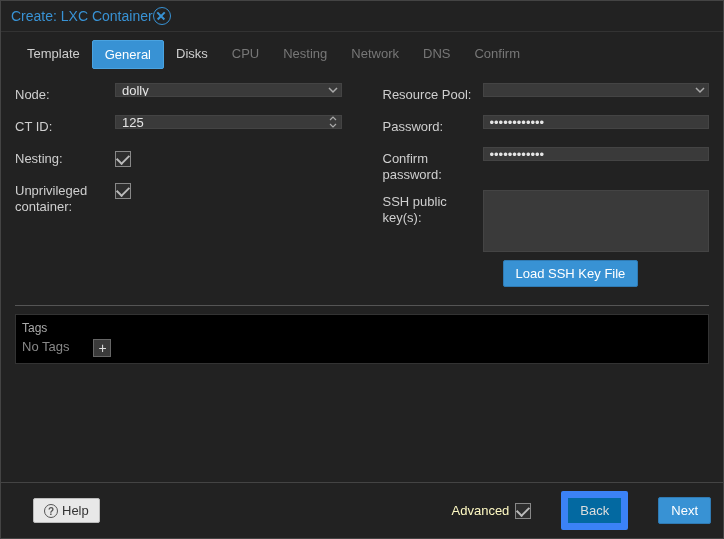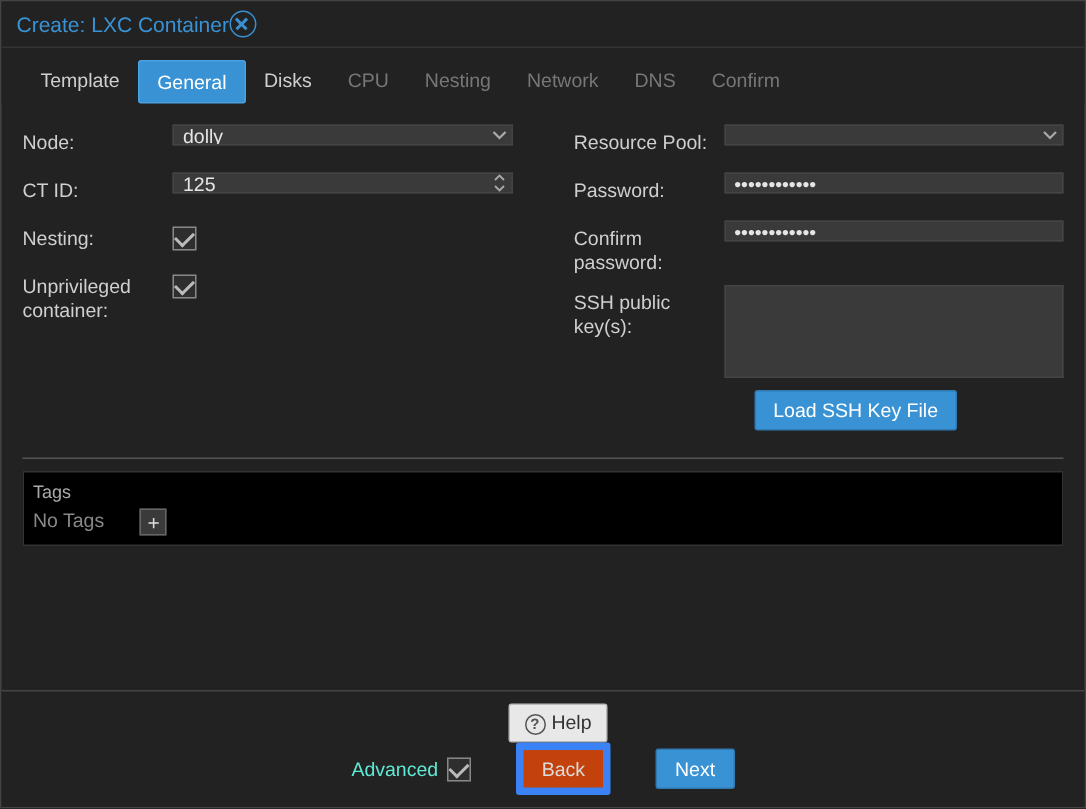--- a/index.html
+++ b/index.html
@@ -140,22 +140,22 @@
     cursor: pointer;
     border: 1px solid transparent;
     margin-left: 20px;
   }
   .btn-primary {
     background: #3892d4;
     border-color: #2f7ab3;
     color: #fff;
   }
   .btn-dark {
-    background: #c2410c;
-    border: 5px solid #3b82f6;
+    background: #0369a1;
+    border: 7px solid #3b82f6;
     color: #ddd;
   }
   .btn-light {
     background: #e8e8e8;
     border: 1px solid #bbb;
     color: #333;
     padding: 4px 10px;
   }
   .load-row {
     margin-top: 4px;
@@ -192,32 +192,31 @@
     color: #ddd;
     display:flex;
     align-items:center;
     justify-content:center;
     font-size: 14px;
     line-height: 1;
   }
   .footer {
     display:flex;
     align-items:center;
-    justify-content:center;
+    justify-content:space-between;
     padding: 8px 12px;
     border-top: 1px solid #444;
     background: #222;
-    flex-direction: column;
   }
   .footer-right {
     display:flex;
     align-items:center;
     gap: 10px;
   }
-  .adv-wrap { display:flex; align-items:center; gap:6px; color:#5eead4; }
+  .adv-wrap { display:flex; align-items:center; gap:6px; color:#fef9c3; }
   .help-icon {
     width: 14px; height: 14px;
     border: 1.5px solid #555;
     border-radius: 50%;
     display:inline-flex;
     align-items:center;
     justify-content:center;
     font-size: 10px;
     color:#555;
     margin-right:4px;

